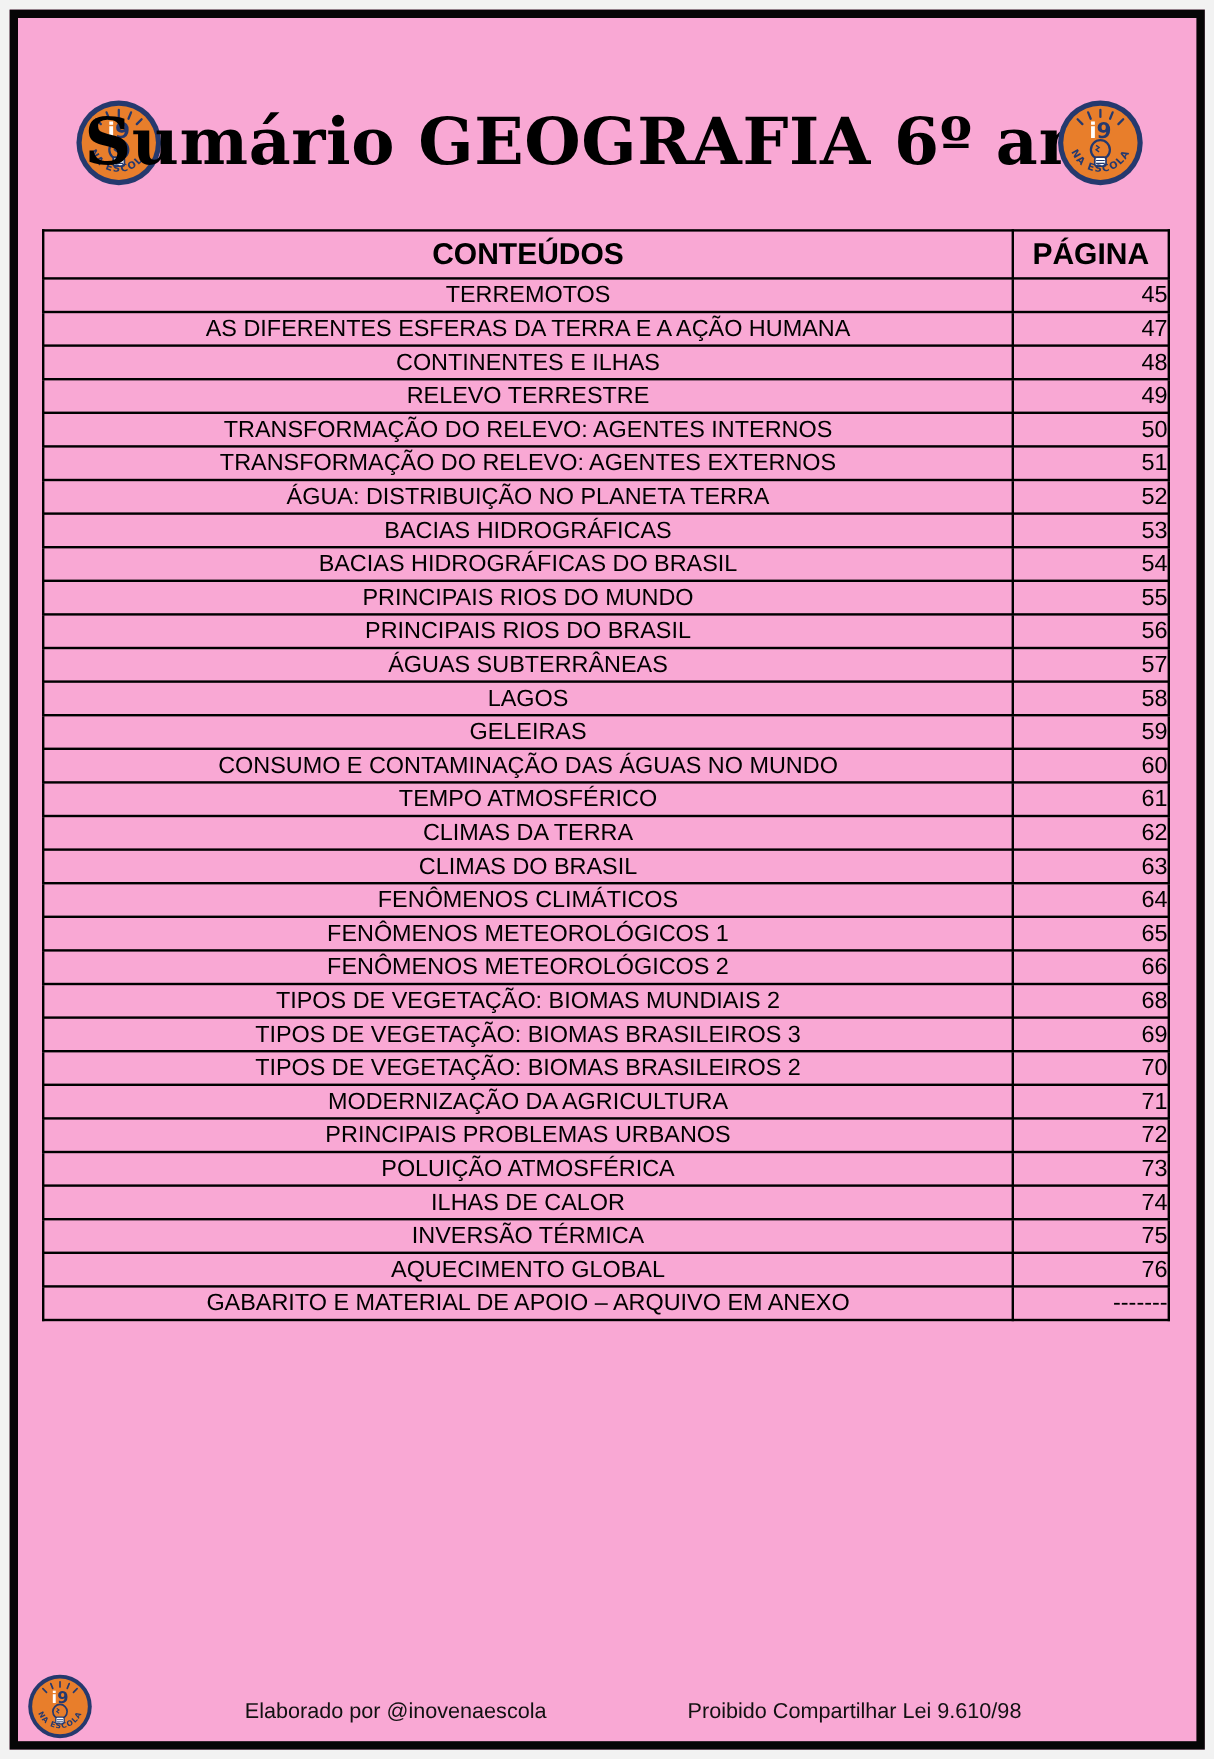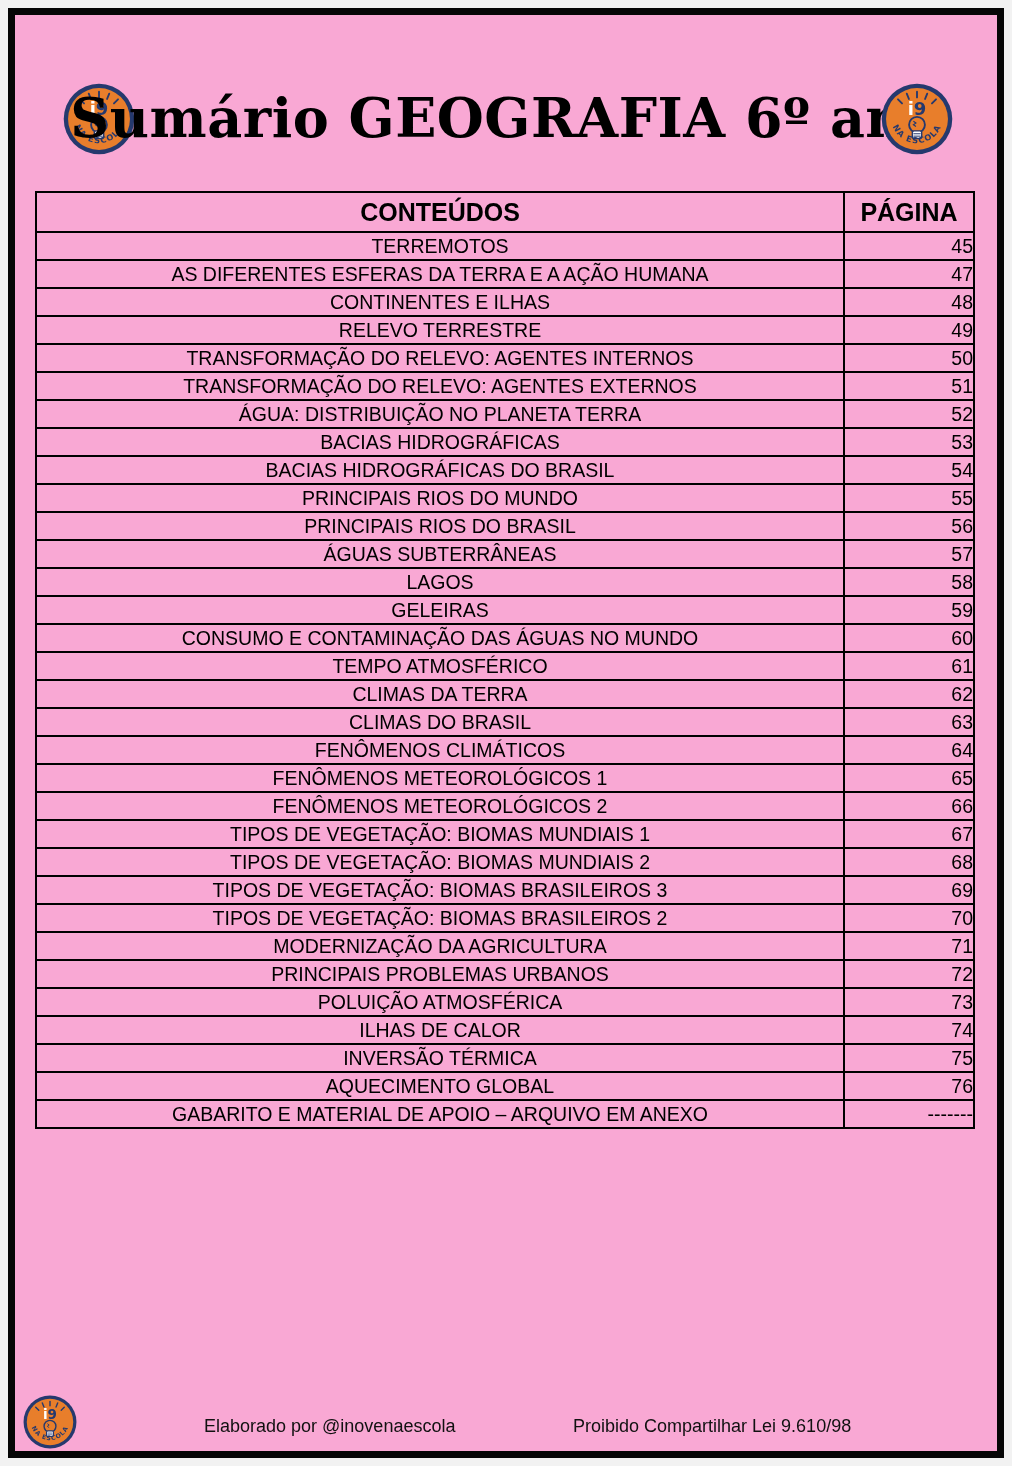--- a/index.html
+++ b/index.html
@@ -193,24 +193,20 @@
         </tr>
         <tr>
           <td class="col-content">FENÔMENOS METEOROLÓGICOS 1</td>
           <td class="col-page">65</td>
         </tr>
         <tr>
           <td class="col-content">FENÔMENOS METEOROLÓGICOS 2</td>
           <td class="col-page">66</td>
         </tr>
         <tr>
-          <td class="col-content">TIPOS DE VEGETAÇÃO: BIOMAS MUNDIAIS 1</td>
-          <td class="col-page">67</td>
-        </tr>
-        <tr>
           <td class="col-content">TIPOS DE VEGETAÇÃO: BIOMAS MUNDIAIS 2</td>
           <td class="col-page">68</td>
         </tr>
         <tr>
           <td class="col-content">TIPOS DE VEGETAÇÃO: BIOMAS BRASILEIROS 3</td>
           <td class="col-page">69</td>
         </tr>
         <tr>
           <td class="col-content">TIPOS DE VEGETAÇÃO: BIOMAS BRASILEIROS 2</td>
           <td class="col-page">70</td>

